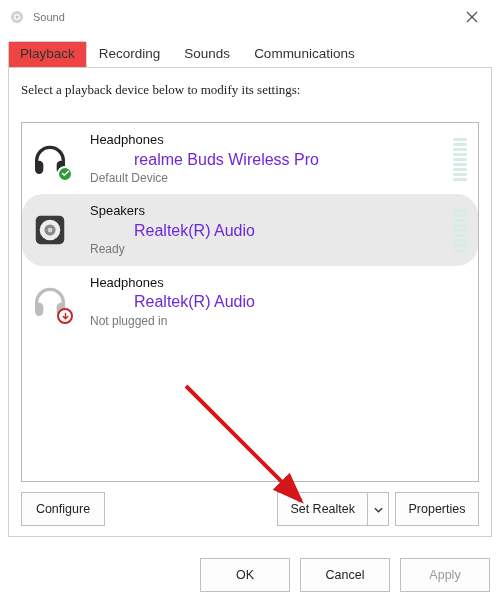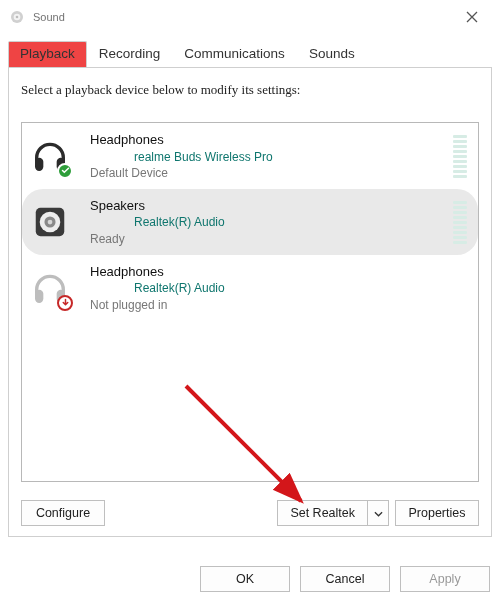--- a/index.html
+++ b/index.html
@@ -19,35 +19,35 @@
 
   .instruction { font-size:13px; color:#222; margin-bottom:24px;font-family:Liberation Serif, serif; }
 
   .device-list { border:1px solid #b8b8b8; height:360px; overflow:auto; background:#fff; }
 
   .device { display:flex; align-items:center; padding:8px 8px; gap:10px; cursor:pointer; position:relative; }
   .device.selected { background:#e9e9e9;border-radius:21px; }
   .device .icon { width:40px; height:40px; display:flex; align-items:center; justify-content:center; position:relative; }
   .device .info { flex:1; line-height:1.35;margin-left:10px; }
   .device .name { font-size:13px; color:#111; }
-  .device .sub  { font-size:12px; color:#0f766e;padding-left:44px; }
+  .device .sub  { font-size:16px; color:#6d28d9;padding-left:44px; }
   .device .status { font-size:12px; color:#777; }
 
   .level { width:14px; height:44px; display:flex; flex-direction:column-reverse; gap:2px; margin-right:3px; }
   .level .bar { height:3px; background:#bfe4d9; border-radius:1px; }
   .level.dim .bar { background:#d7ece5; }
 
   .badge { position:absolute; right:-3px; bottom:-3px; width:16px; height:16px; border-radius:50%; border:2px solid #fff; display:flex; align-items:center; justify-content:center; }
   .badge.ok { background:#2e9e3a; }
   .badge.down { background:#fff; border:2px solid #c62828; }
   .badge svg { width:9px; height:9px; }
 
   .panel-buttons { position:absolute; left:12px; right:12px; bottom:10px; display:flex; align-items:center; gap:6px; }
   .panel-buttons .spacer { flex:1; }
-  .btn { min-width:84px; height:26px; padding:0 12px; font-size:12.5px; background:#fdfdfd; border:1px solid #bfbfbf; cursor:pointer; color:#222; }
+  .btn { min-width:84px; height:34px; padding:0 12px; font-size:12.5px; background:#fdfdfd; border:1px solid #bfbfbf; cursor:pointer; color:#222; }
   .btn.disabled { color:#999; cursor:default; }
   .split { display:flex; }
   .split .btn.main { border-right:none; }
   .split .btn.arrow { min-width:22px; padding:0; border-left:1px solid #bfbfbf; }
 
   .footer { position:absolute; right:10px; bottom:8px; display:flex; gap:10px;justify-content:center; }
   .footer .btn { min-width:90px; }
 
   .arrow-annot { position:absolute; left:176px; top:376px; pointer-events:none; }
 </style>
@@ -67,22 +67,22 @@
   <div class="close">
     <svg viewBox="0 0 12 12" width="12" height="12">
         <path d="M1 1 L11 11 M11 1 L1 11" stroke="#555" stroke-width="1.3" fill="none"></path>
       </svg>
   </div>
 </div>
 
 <div class="tabs">
   <div class="tab active"><span>Playback</span></div>
   <div class="tab"><span>Recording</span></div>
+  <div class="tab"><span>Sounds</span></div>
   <div class="tab"><span>Communications</span></div>
-  <div class="tab"><span>Sounds</span></div>
 </div>
 
 <div class="tabpanel">
   <div class="instruction">Select a playback device below to modify its settings:</div>
 
   <div class="device-list">
 
     <div class="device">
       <div class="icon">
         <svg viewBox="0 0 48 48" width="40" height="40">

